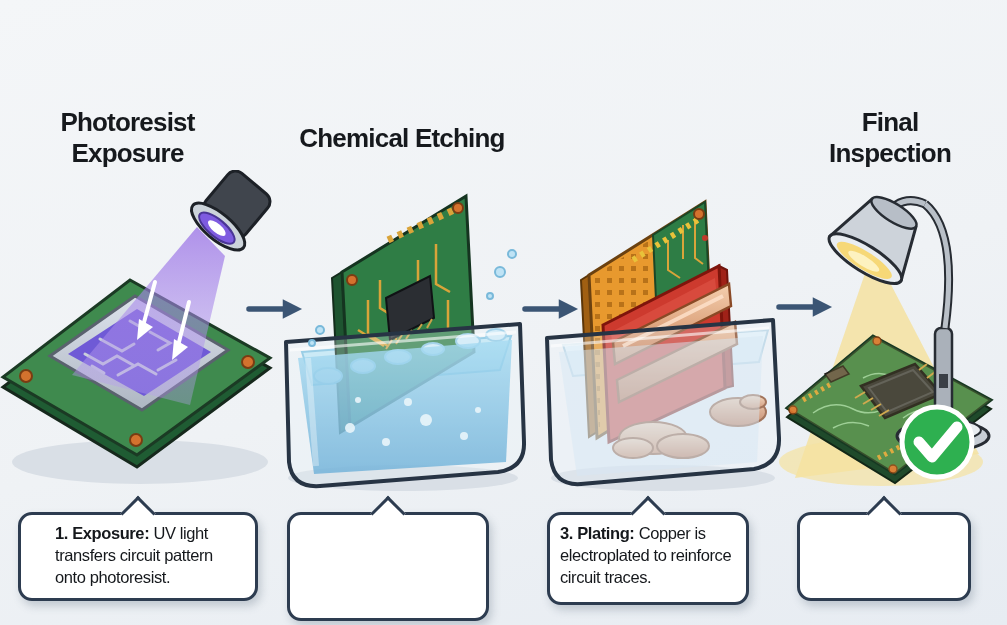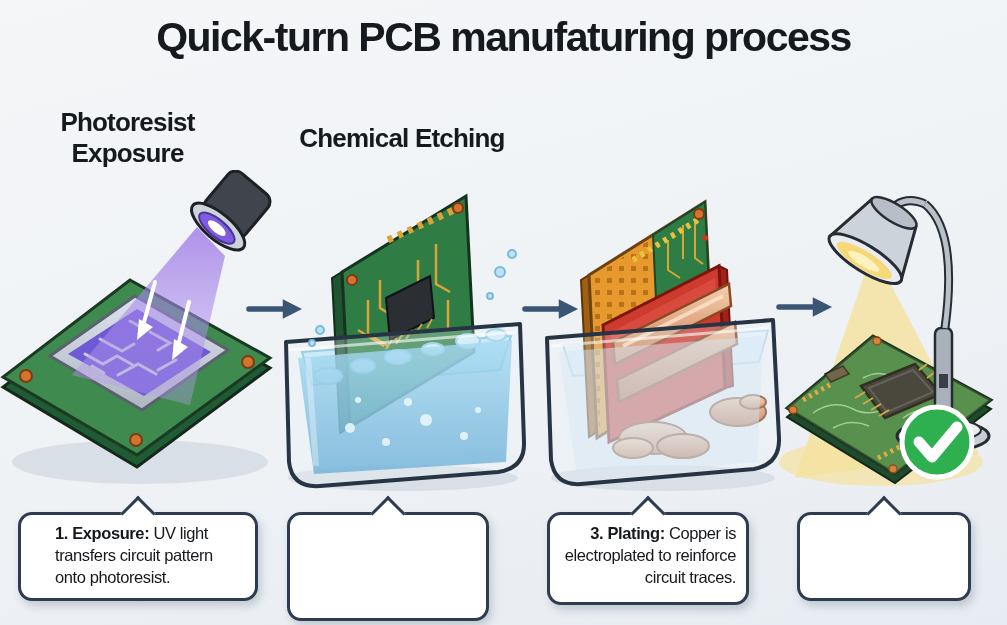--- a/index.html
+++ b/index.html
@@ -31,39 +31,39 @@
   .a3{left:776px;top:294px;}
   .arrow line{stroke:var(--arrow,#3b5574);stroke-width:5.5;stroke-linecap:round;}
   .arrow polygon{fill:var(--arrow,#3b5574);}
   .bubble{
     position:absolute;background:var(--box_fill,#fff);
     border:3px solid var(--box_border,#2d3c50);border-radius:14px;
     padding:8px 10px 9px;box-shadow:3px 5px 8px rgba(96,112,130,.30);
   }
   .b1{left:18px;top:512px;width:190px;min-height:66px;padding-left:34px;}
   .b2{left:287px;top:512px;width:176px;min-height:86px;}
-  .b3{left:547px;top:512px;width:176px;min-height:70px;text-align:right;}
+  .b3{left:547px;top:512px;width:176px;min-height:70px;}
   .b4{left:797px;top:512px;width:148px;min-height:66px;}
   .tail{
     position:absolute;top:-14px;left:50%;width:22px;height:22px;background:var(--box_fill,#fff);
     border-top:3px solid var(--box_border,#2d3c50);border-left:3px solid var(--box_border,#2d3c50);
     transform:translateX(-50%) rotate(45deg);
   }
   .cap{margin:0;font-size:16.5px;line-height:1.33;letter-spacing:-0.4px;color:#15181c;position:relative;}
   .cap b{font-weight:700;}
 </style>
 </head>
 <body>
 
 <div id="canvas">
 
-  <h1 class="title">Quick-turn PCB manufaturing process</h1>
 
   <div class="stage-heading h2">Chemical Etching</div>
   <div class="stage-heading h1">Photoresist Exposure</div>
+  <div class="stage-heading h4">Final Inspection</div>
 
   <svg class="illu i1" viewBox="0 0 280 320">
     <defs>
       <linearGradient id="beamGrad" x1="0" y1="0" x2="0" y2="1">
         <stop offset="0" stop-color="#9a72e6" stop-opacity="0.95"></stop>
         <stop offset="1" stop-color="#b9a2ef" stop-opacity="0.45"></stop>
       </linearGradient>
       <linearGradient id="plateGrad" x1="0" y1="0" x2="0" y2="1">
         <stop offset="0" stop-color="#dde3ec"></stop>
           <stop offset="1" stop-color="#aeb6c2"></stop>

